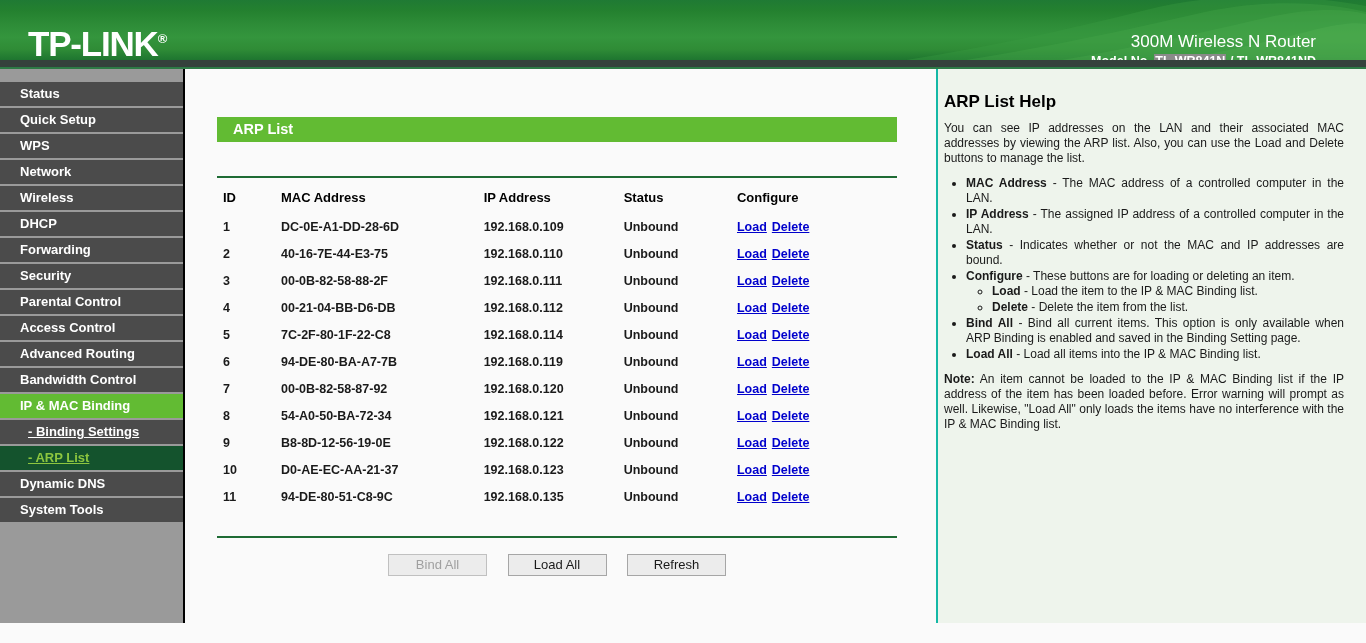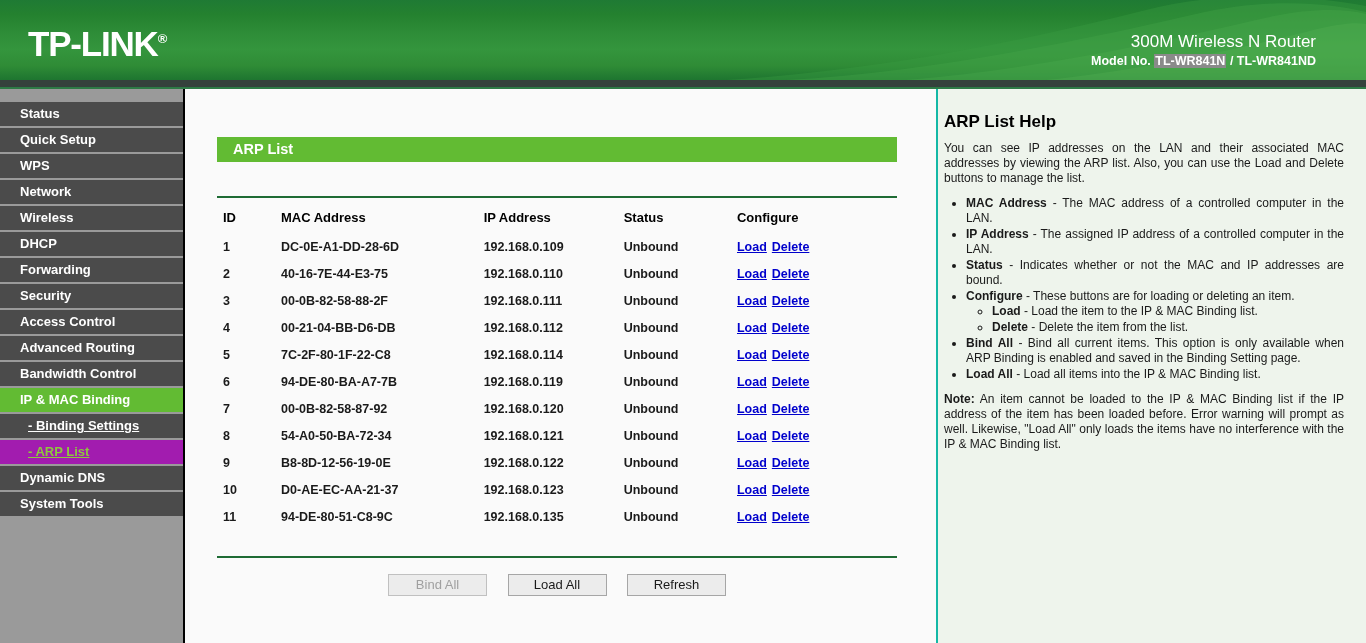--- a/index.html
+++ b/index.html
@@ -7,21 +7,21 @@
     margin: 0; padding: 0;
     width: 1366px; height: 643px;
     overflow: hidden;
     background: #fafafa;
     font-family: "Liberation Sans", sans-serif;
   }
 
   
   .header {
     position: relative;
-    width: 1366px; height: 80px;
+    width: 1366px; height: 60px;
     background: linear-gradient(to bottom,
         #1f7a34 0%, #24812f 18%, #2e8d38 42%,
         #34953d 62%, #2f8c36 82%, #1e7530 100%);
     overflow: hidden;
   }
   .header .swoosh {
     position: absolute; top: 0; right: 0;
     width: 640px; height: 80px;
     pointer-events: none;
   }
@@ -77,21 +77,21 @@
     background: #62bb33;
     color: #ffffff;
   }
   .nav-item.sub {
     background: #4b4b4b;
     color: #ffffff;
     padding-left: 28px;
     text-decoration: underline;
   }
   .nav-item.sub.current {
-    background: #a21caf;
+    background: #14532d;
     color: #8dc63f;
   }
 
   
   .main {
     flex: 1;
     background: #fafafa;
     border-right: 2px solid #14b8a6;
     position: relative;
     padding: 0 32px;
@@ -240,20 +240,21 @@
 
   <nav class="sidebar">
     <div class="nav-item">Status</div>
     <div class="nav-item">Quick Setup</div>
     <div class="nav-item">WPS</div>
     <div class="nav-item">Network</div>
     <div class="nav-item">Wireless</div>
     <div class="nav-item">DHCP</div>
     <div class="nav-item">Forwarding</div>
     <div class="nav-item">Security</div>
+    <div class="nav-item">Parental Control</div>
     <div class="nav-item">Access Control</div>
     <div class="nav-item">Advanced Routing</div>
     <div class="nav-item">Bandwidth Control</div>
     <div class="nav-item active">IP &amp; MAC Binding</div>
     <div class="nav-item sub">- Binding Settings</div>
     <div class="nav-item sub current">- ARP List</div>
     <div class="nav-item">Dynamic DNS</div>
     <div class="nav-item">System Tools</div>
   </nav>
 

